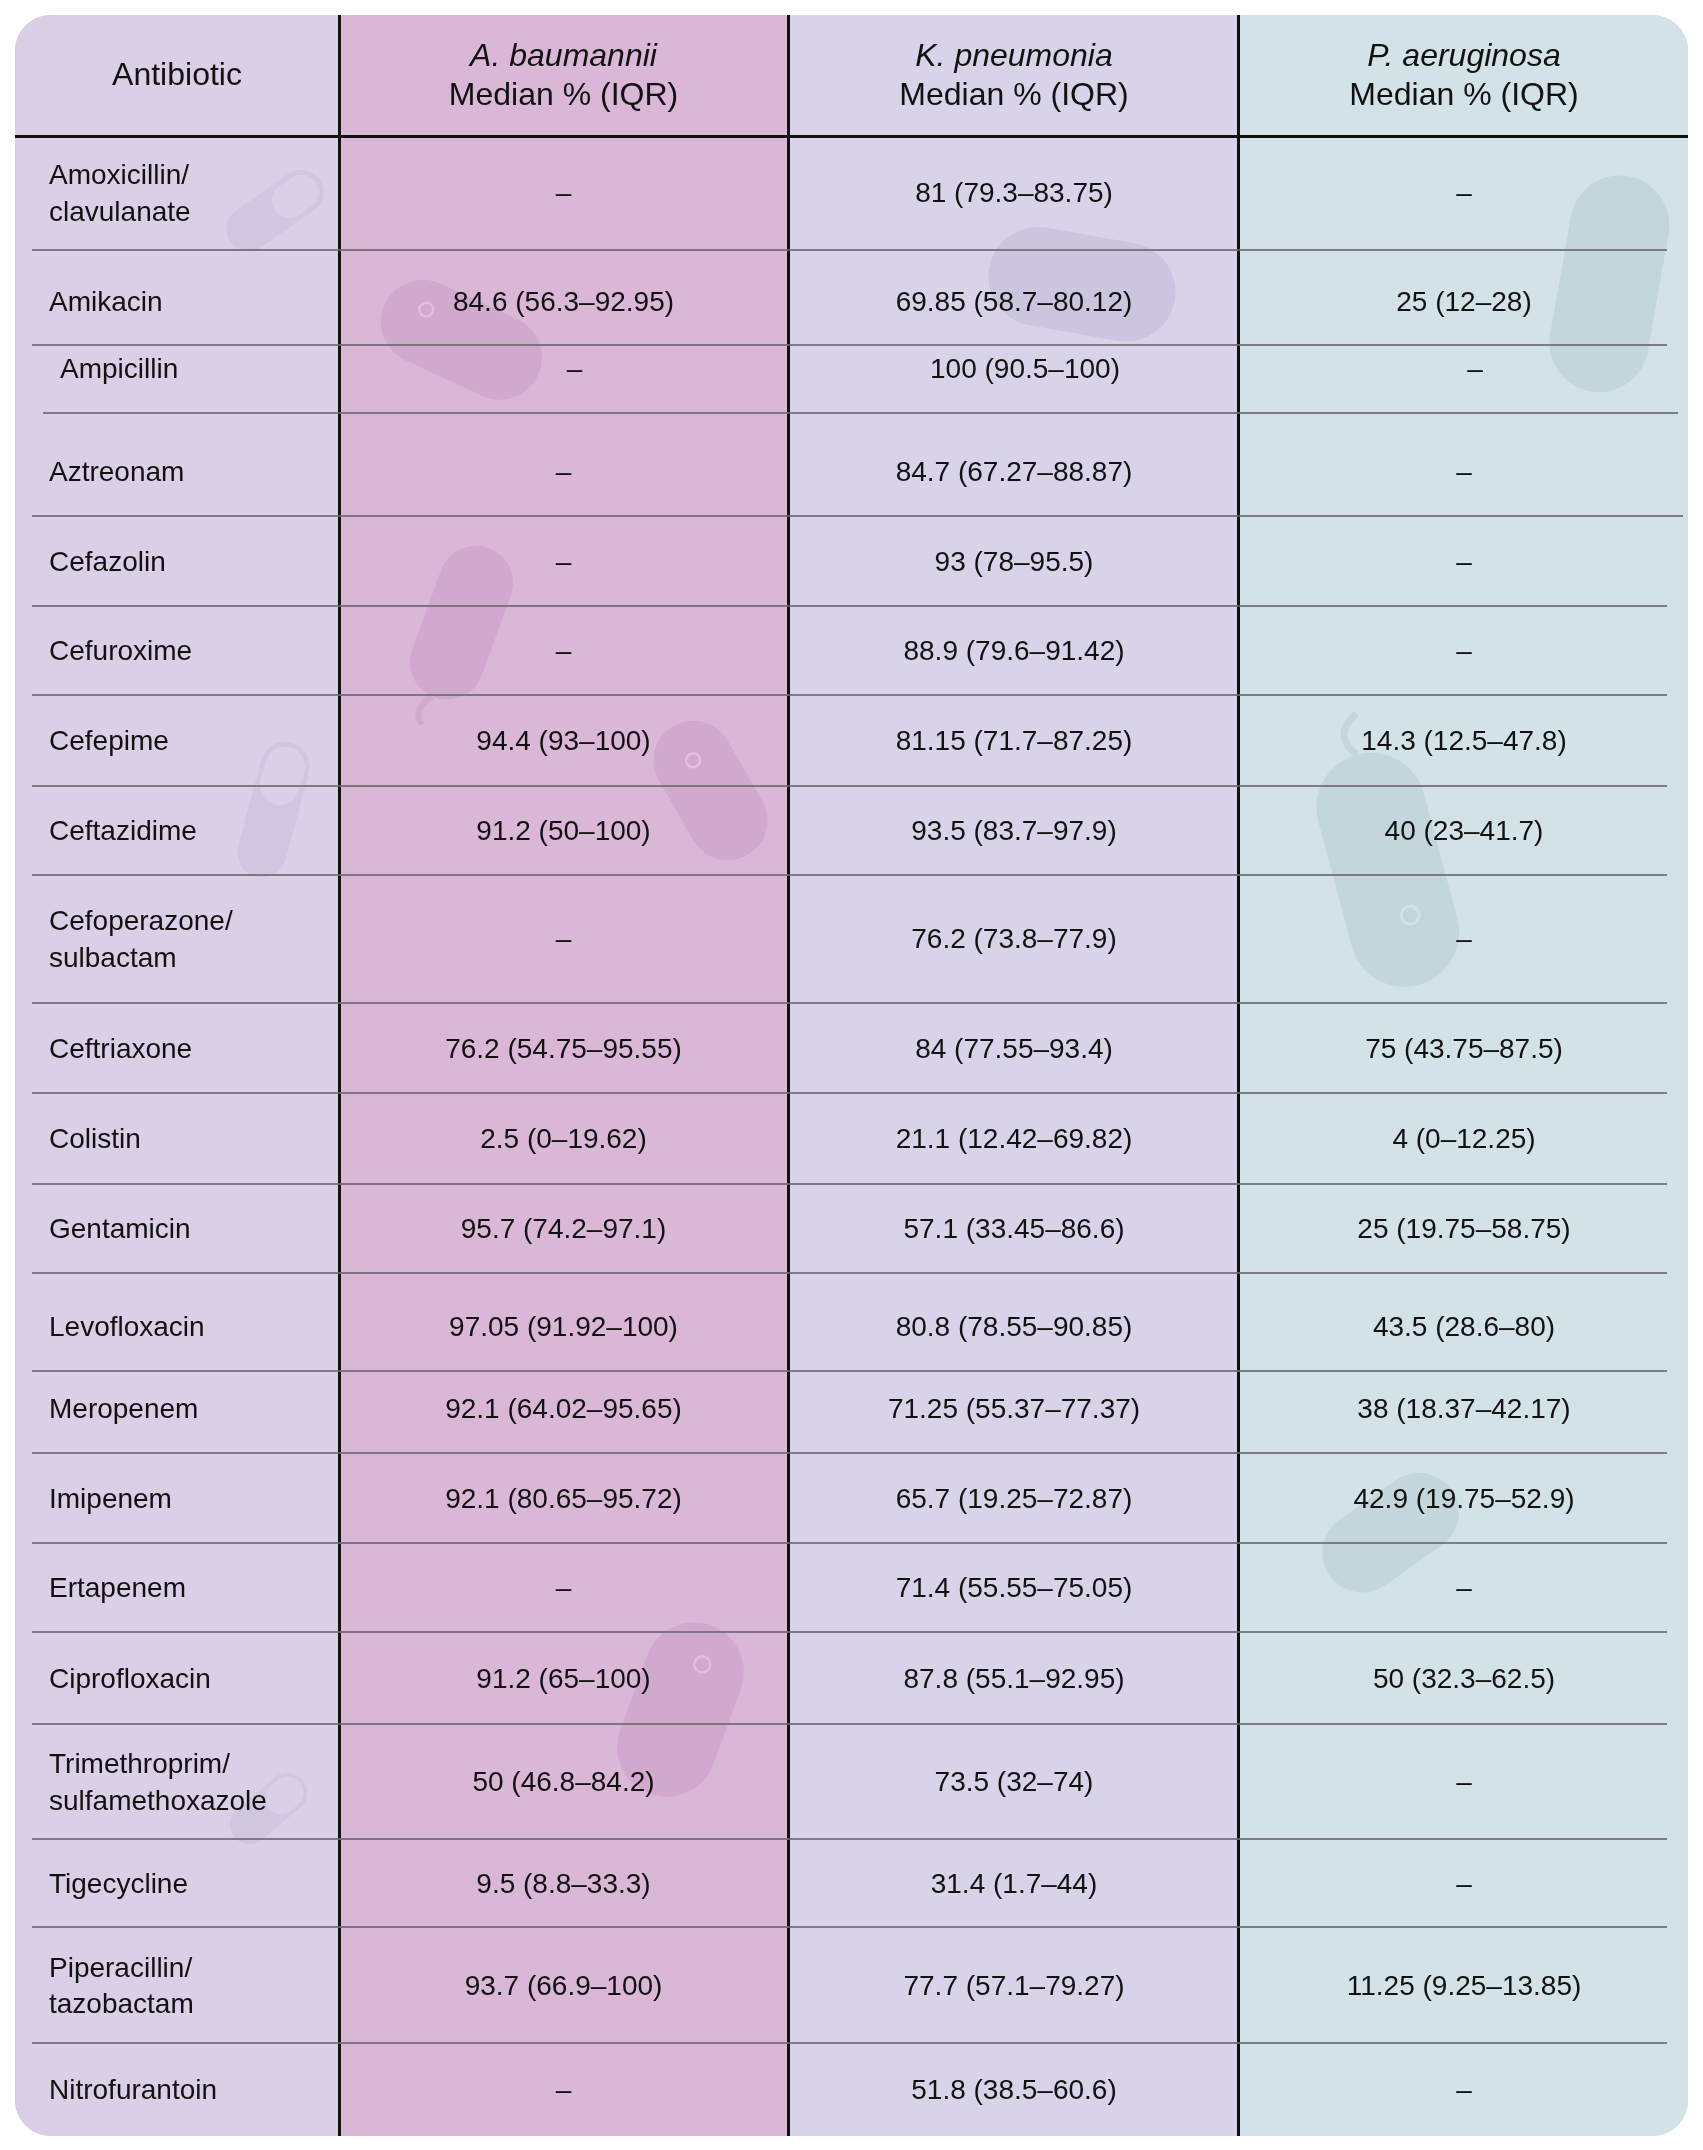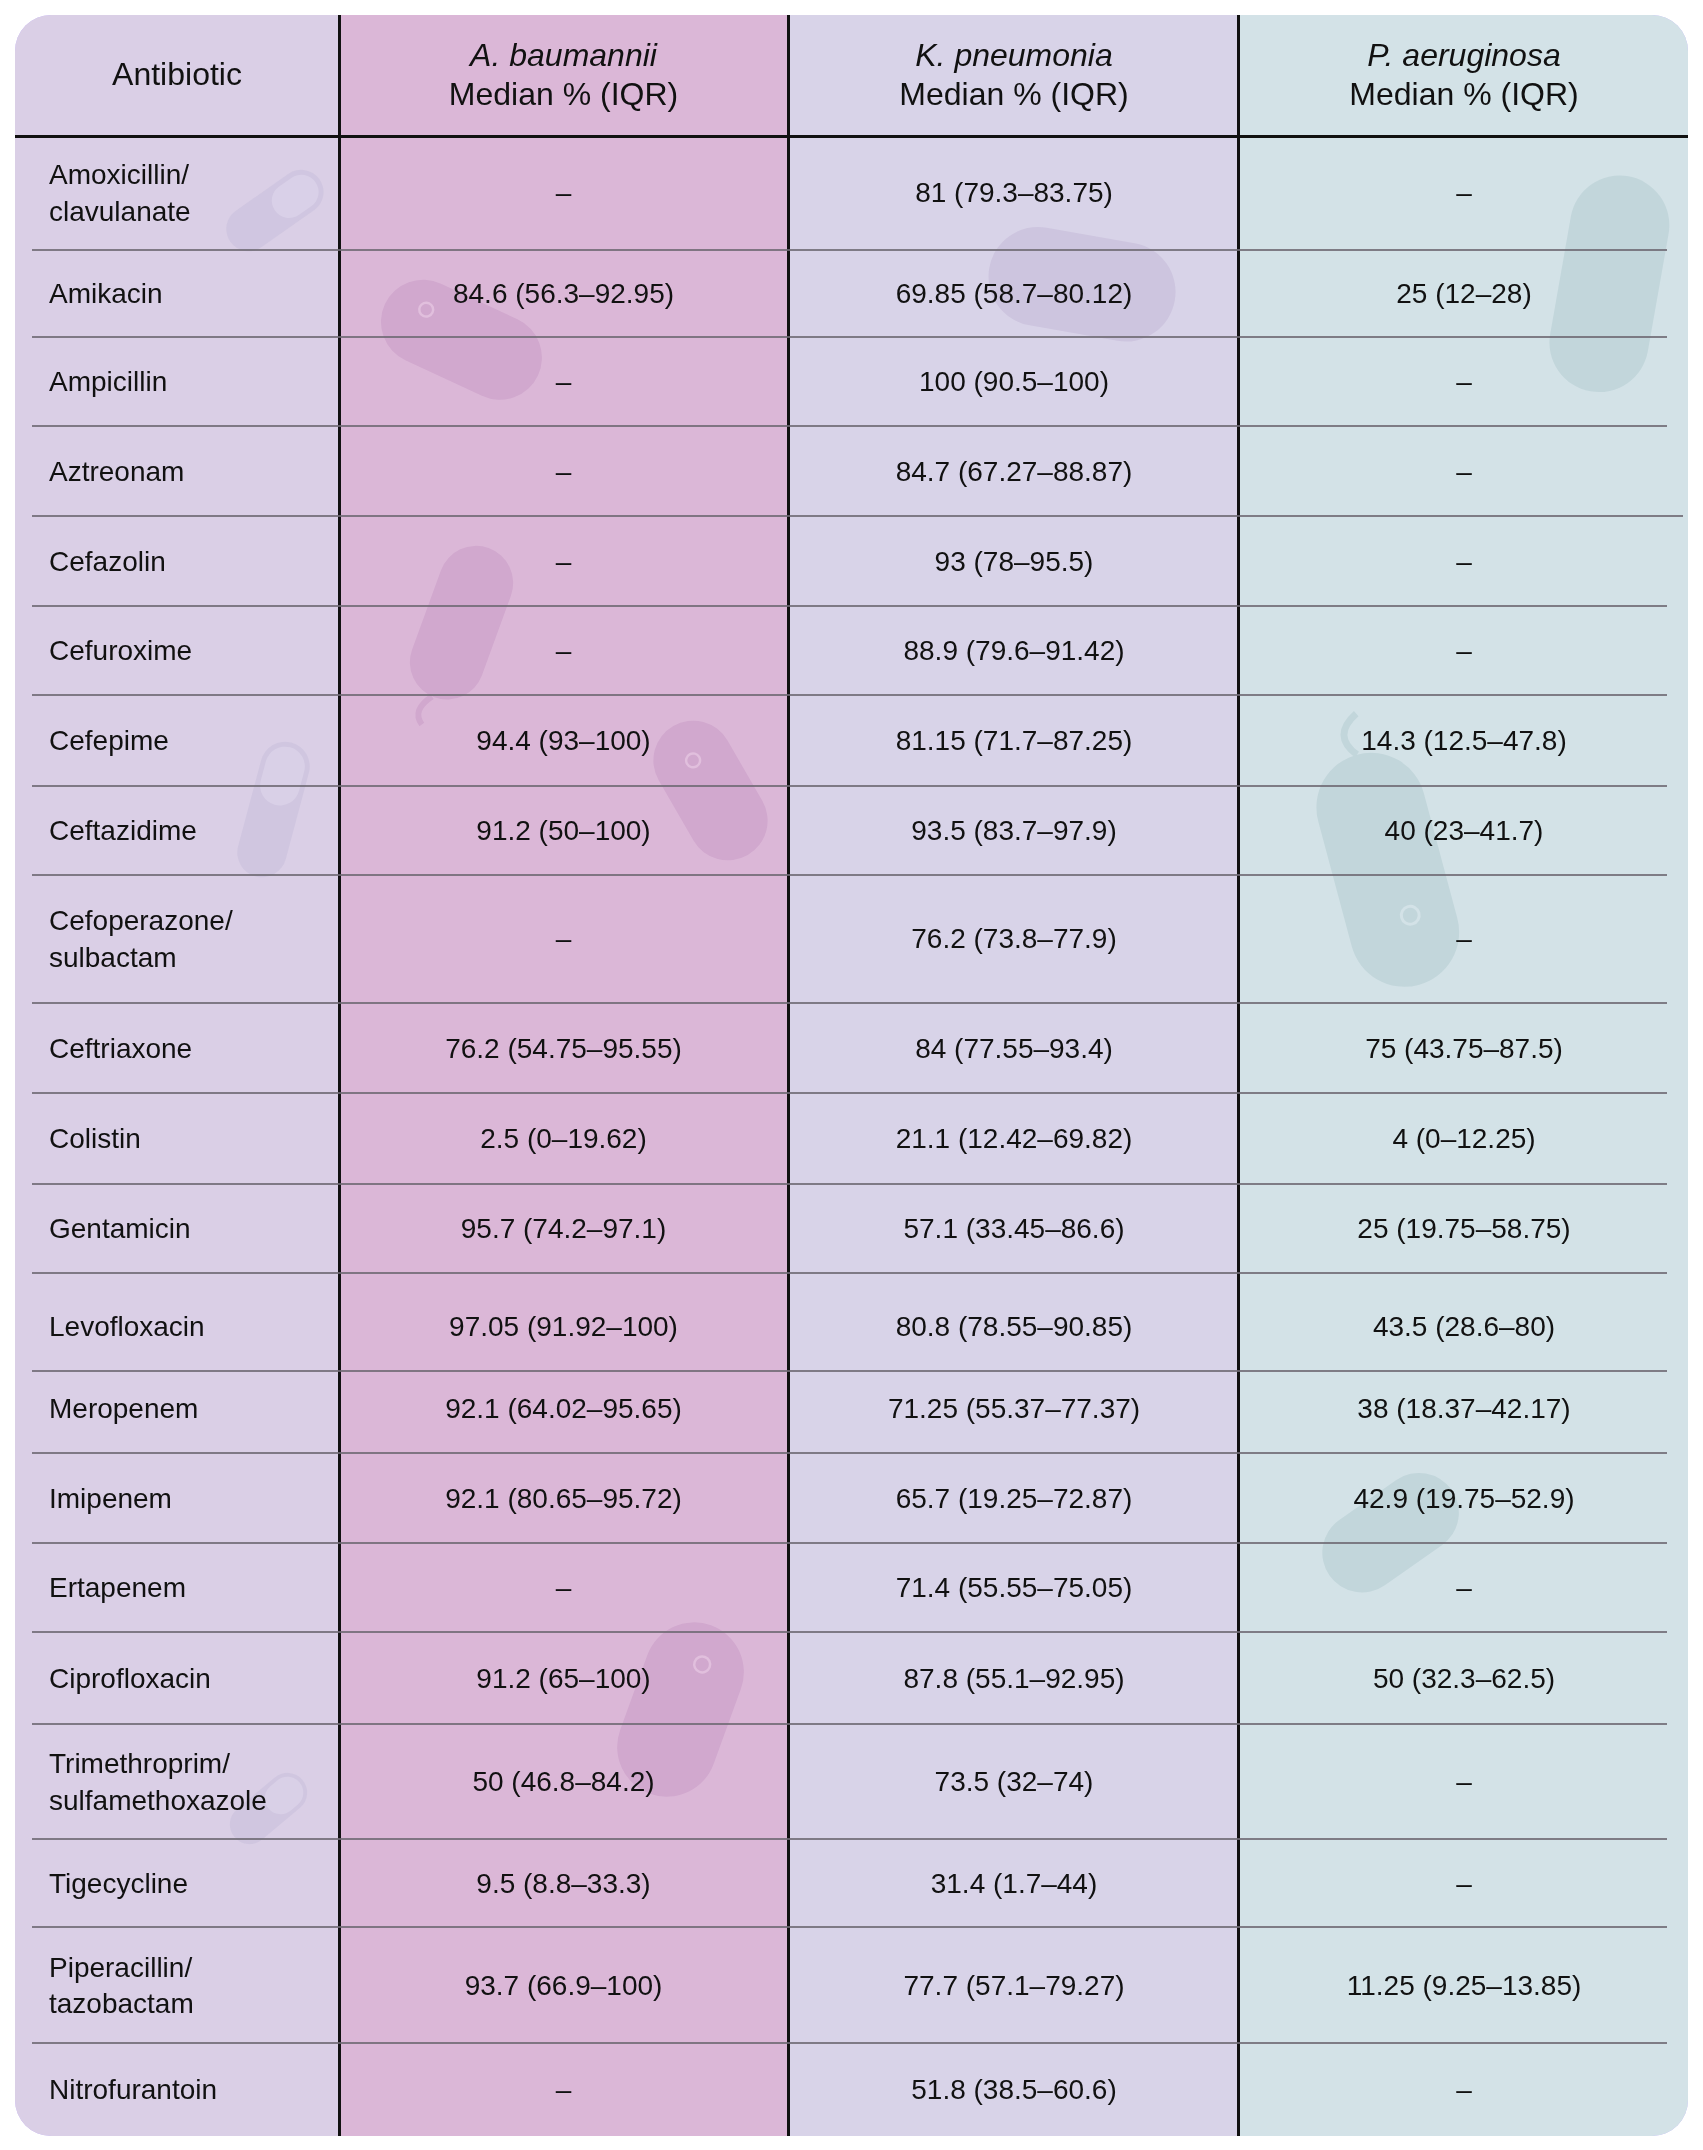--- a/index.html
+++ b/index.html
@@ -141,36 +141,36 @@
             <span>–</span>
           </div>
           <div class="cell val v2">
             <span>81 (79.3–83.75)</span>
           </div>
           <div class="cell val v3">
             <span>–</span>
           </div>
           <div class="row-line"></div>
         </div>
-        <div class="row" style="top: 236px; height: 87px;">
+        <div class="row" style="top: 244px; height: 87px;">
           <div class="cell name">
             <span class="name-text">Amikacin</span>
           </div>
           <div class="cell val v1">
             <span>84.6 (56.3–92.95)</span>
           </div>
           <div class="cell val v2">
             <span>69.85 (58.7–80.12)</span>
           </div>
           <div class="cell val v3">
             <span>25 (12–28)</span>
           </div>
           <div class="row-line"></div>
         </div>
-        <div class="row" style="top: 323px; height: 89px;">
+        <div class="row" style="top: 310px; height: 89px; margin-left: 11px;">
           <div class="cell name">
             <span class="name-text">Ampicillin</span>
           </div>
           <div class="cell val v1">
             <span>–</span>
           </div>
           <div class="cell val v2">
             <span>100 (90.5–100)</span>
           </div>
           <div class="cell val v3">

